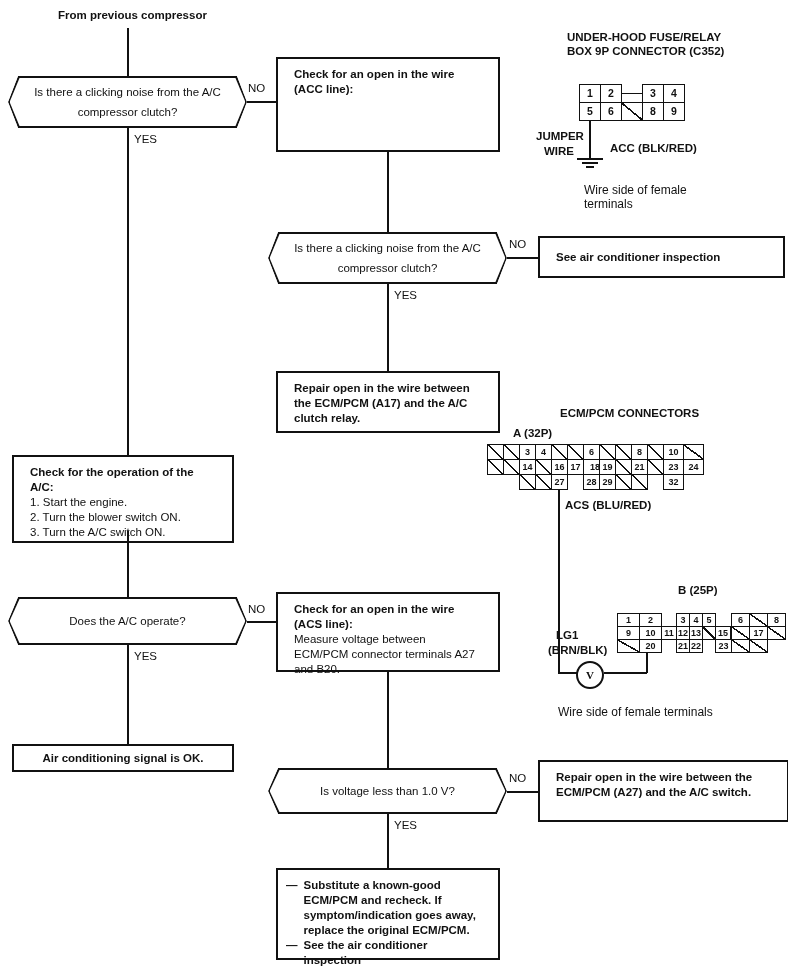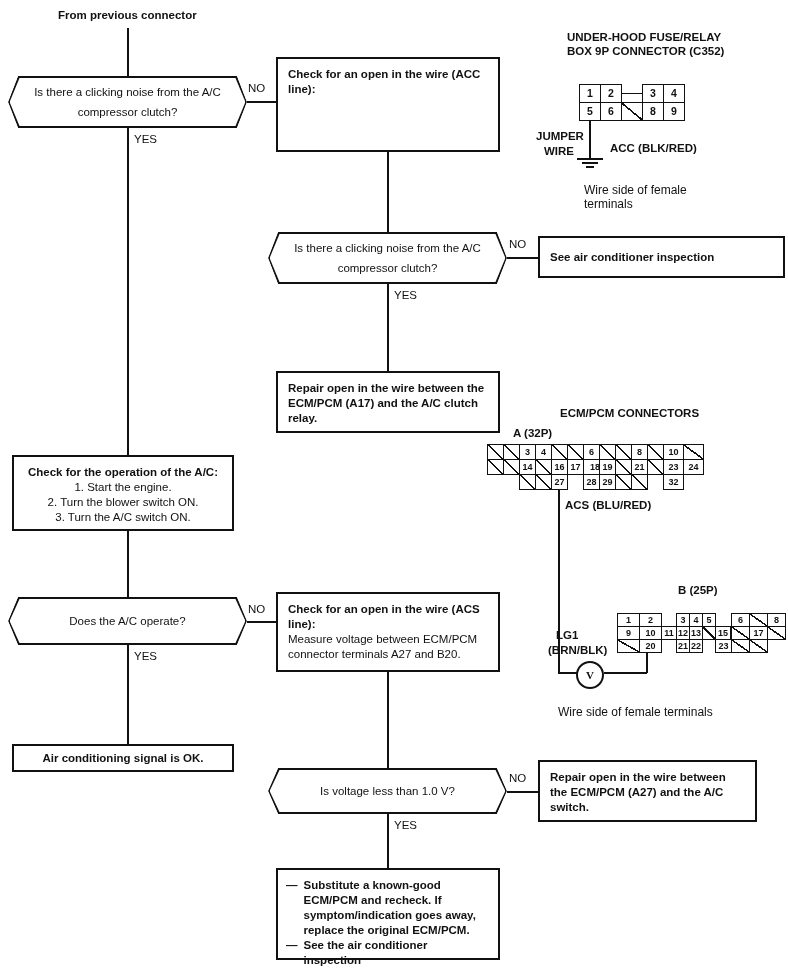--- a/index.html
+++ b/index.html
@@ -10,21 +10,21 @@
   }
 
   
   .vline{position:absolute;background:#111;width:2px;}
   .hline{position:absolute;background:#111;height:2px;}
 
   
   .box{
     position:absolute;box-sizing:border-box;
     border:2px solid #111;background:#fff;
-    padding:8px 10px;
+    padding:8px 16px;
     font-size:11.5px;line-height:15px;
   }
   .bold{font-weight:bold;}
 
   
   .hex{
     position:absolute;box-sizing:border-box;
     display:flex;align-items:center;justify-content:center;
     text-align:center;
     font-size:11.5px;line-height:20px;
@@ -68,21 +68,21 @@
   
   .vm{
     position:absolute;border:2px solid #111;border-radius:50%;
     background:#fff;display:flex;align-items:center;justify-content:center;
     font-size:11px;font-weight:bold;font-family:"Liberation Serif",serif;
   }
 </style>
 </head>
 <body>
 
-<div class="lbl-b" style="left:58px;top:8px;">From previous connector</div>
+<div class="lbl-b" style="left:58px;top:8px;">From previous compressor</div>
 
 <div class="vline" style="left:127px;top:28px;height:48px;"></div>
 
 <div class="hex" style="left:8px;top:76px;width:239px;height:52px;">
   <div class="inner"></div>
   <div class="inner2"></div>
   <div class="txt">Is there a clicking noise from the A/C compressor clutch?</div>
 </div>
 
 <div class="hline" style="left:247px;top:101px;width:29px;"></div>
@@ -177,21 +177,21 @@
 <div class="cell tiny" style="left:551px;top:474px;width:17px;height:16px;">27</div>
 <div class="cell tiny" style="left:583px;top:474px;width:17px;height:16px;">28</div>
 <div class="cell tiny" style="left:599px;top:474px;width:17px;height:16px;">29</div>
 <div class="cell slash" style="left:615px;top:474px;width:17px;height:16px;"></div>
 <div class="cell slash" style="left:631px;top:474px;width:17px;height:16px;"></div>
 <div class="cell tiny" style="left:663px;top:474px;width:21px;height:16px;">32</div>
 
 <div class="vline" style="left:558px;top:490px;height:183px;"></div>
 <div class="lbl-b" style="left:565px;top:498px;">ACS (BLU/RED)</div>
 
-<div class="box" style="left:12px;top:455px;width:222px;height:76px;text-align:center;">
+<div class="box" style="left:12px;top:455px;width:222px;height:88px;">
   <div class="bold">Check for the operation of the A/C:</div>
   <div>1.  Start the engine.</div>
   <div>2.  Turn the blower switch ON.</div>
   <div>3.  Turn the A/C switch ON.</div>
 </div>
 <div class="vline" style="left:127px;top:531px;height:66px;"></div>
 
 <div class="hex" style="left:8px;top:597px;width:239px;height:48px;">
   <div class="inner"></div>
   <div class="inner2"></div>
@@ -253,21 +253,21 @@
 <div class="hex" style="left:268px;top:768px;width:239px;height:46px;">
   <div class="inner"></div>
   <div class="inner2"></div>
   <div class="txt">Is voltage less than 1.0 V?</div>
 </div>
 <div class="hline" style="left:507px;top:791px;width:31px;"></div>
 <div class="lbl" style="left:509px;top:771px;">NO</div>
 <div class="vline" style="left:387px;top:814px;height:54px;"></div>
 <div class="lbl" style="left:394px;top:818px;">YES</div>
 
-<div class="box" style="left:538px;top:760px;width:219px;height:62px;">
+<div class="box" style="left:538px;top:760px;width:251px;height:62px;">
   <div class="bold">Repair open in the wire between the ECM/PCM (A27) and the A/C switch.</div>
 </div>
 
 <div class="box" style="left:276px;top:868px;width:224px;height:92px;padding:8px 10px 8px 8px;">
   <div style="display:flex;gap:6px;">
     <span class="bold">—</span>
     <span class="bold">Substitute a known-good ECM/PCM and recheck. If symptom/indication goes away, replace the original ECM/PCM.</span>
   </div>
   <div style="display:flex;gap:6px;">
     <span class="bold">—</span>

